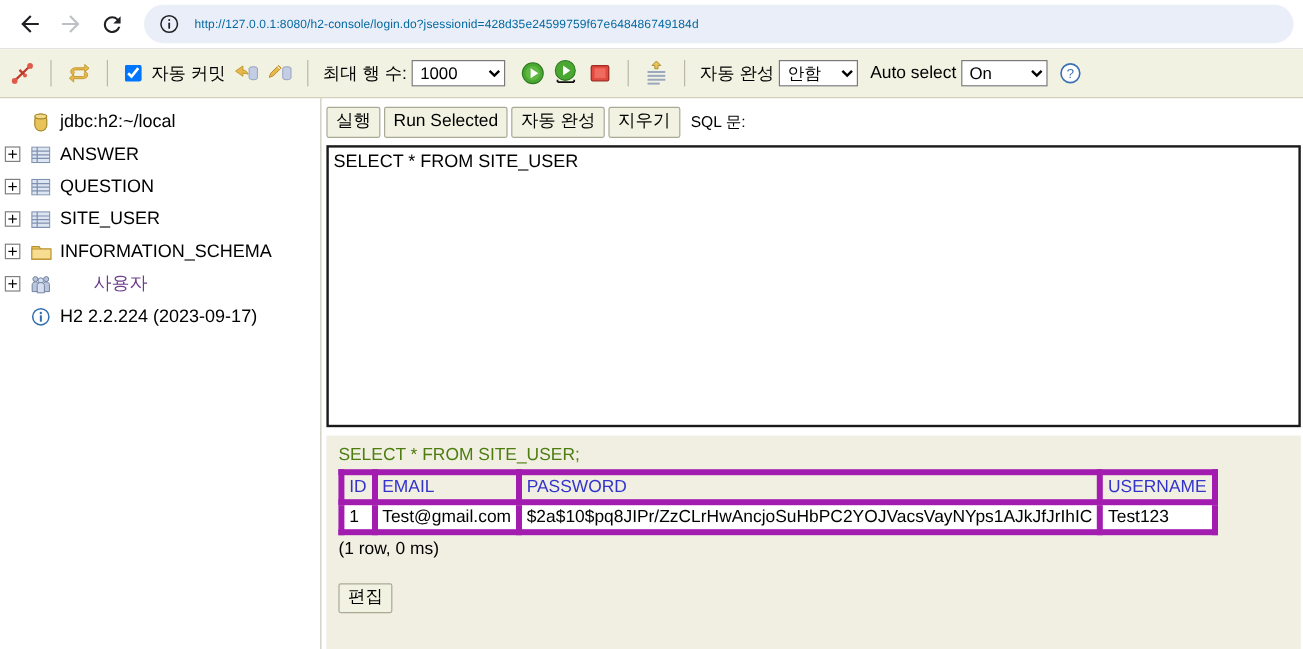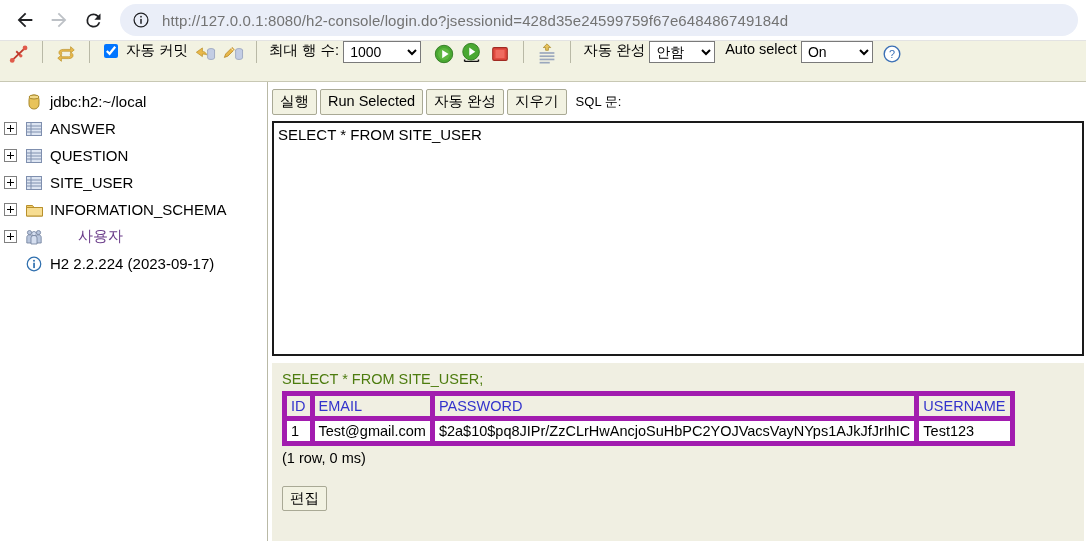--- a/index.html
+++ b/index.html
@@ -49,33 +49,34 @@
     overflow: hidden;
   }
   .omnibox .info-icon {
     flex: 0 0 auto;
     margin-right: 12px;
     display: flex;
     align-items: center;
   }
   .url-text {
     font-family: "Liberation Sans", sans-serif;
-    font-size: 15px;
-    color: #737373;
+    font-size: 10px;
+    color: #0369a1;
     white-space: nowrap;
     overflow: hidden;
     letter-spacing: 0.1px;
   }
 
   
   .h2-toolbar {
     height: 41px;
     background: #f2f2e2;
     border-bottom: 1px solid #c8c8b4;
     display: flex;
+    align-items: center;
     padding: 0 6px;
     box-sizing: border-box;
     white-space: nowrap;
     gap: 2px;
   }
   .tb-sep {
     width: 1px;
     height: 22px;
     background: #b9b9a6;
     margin: 0 8px;

